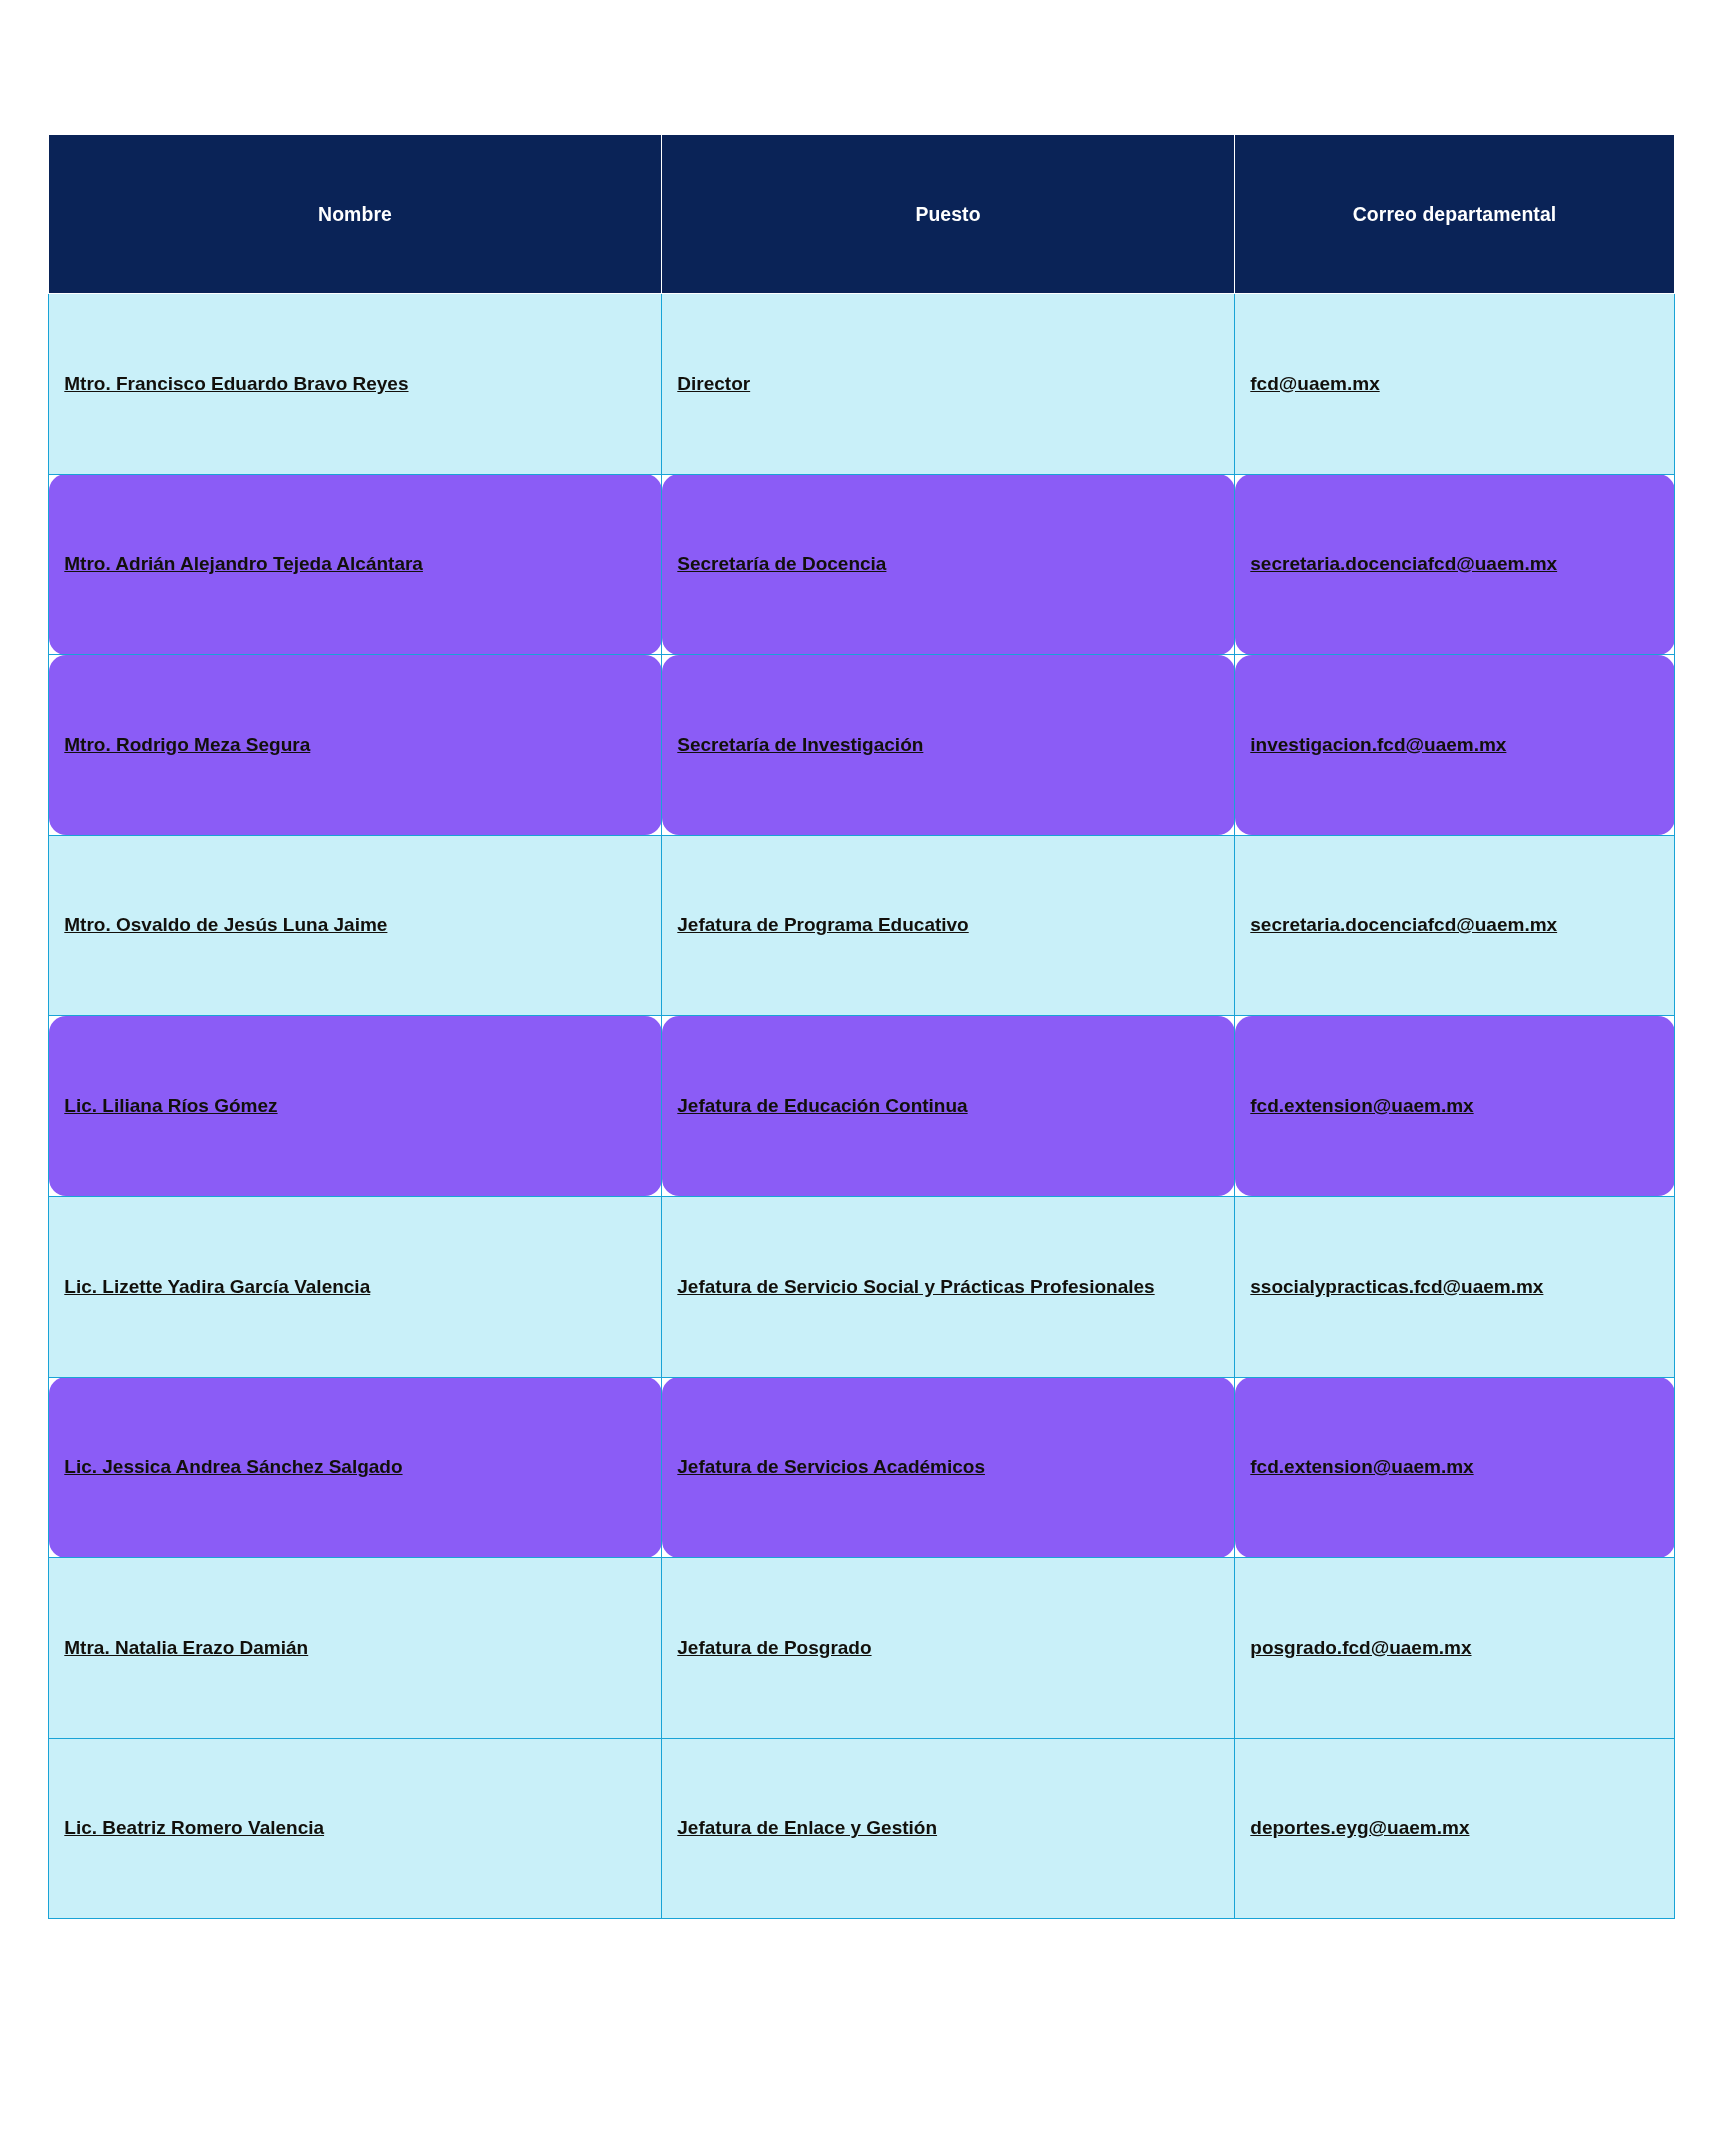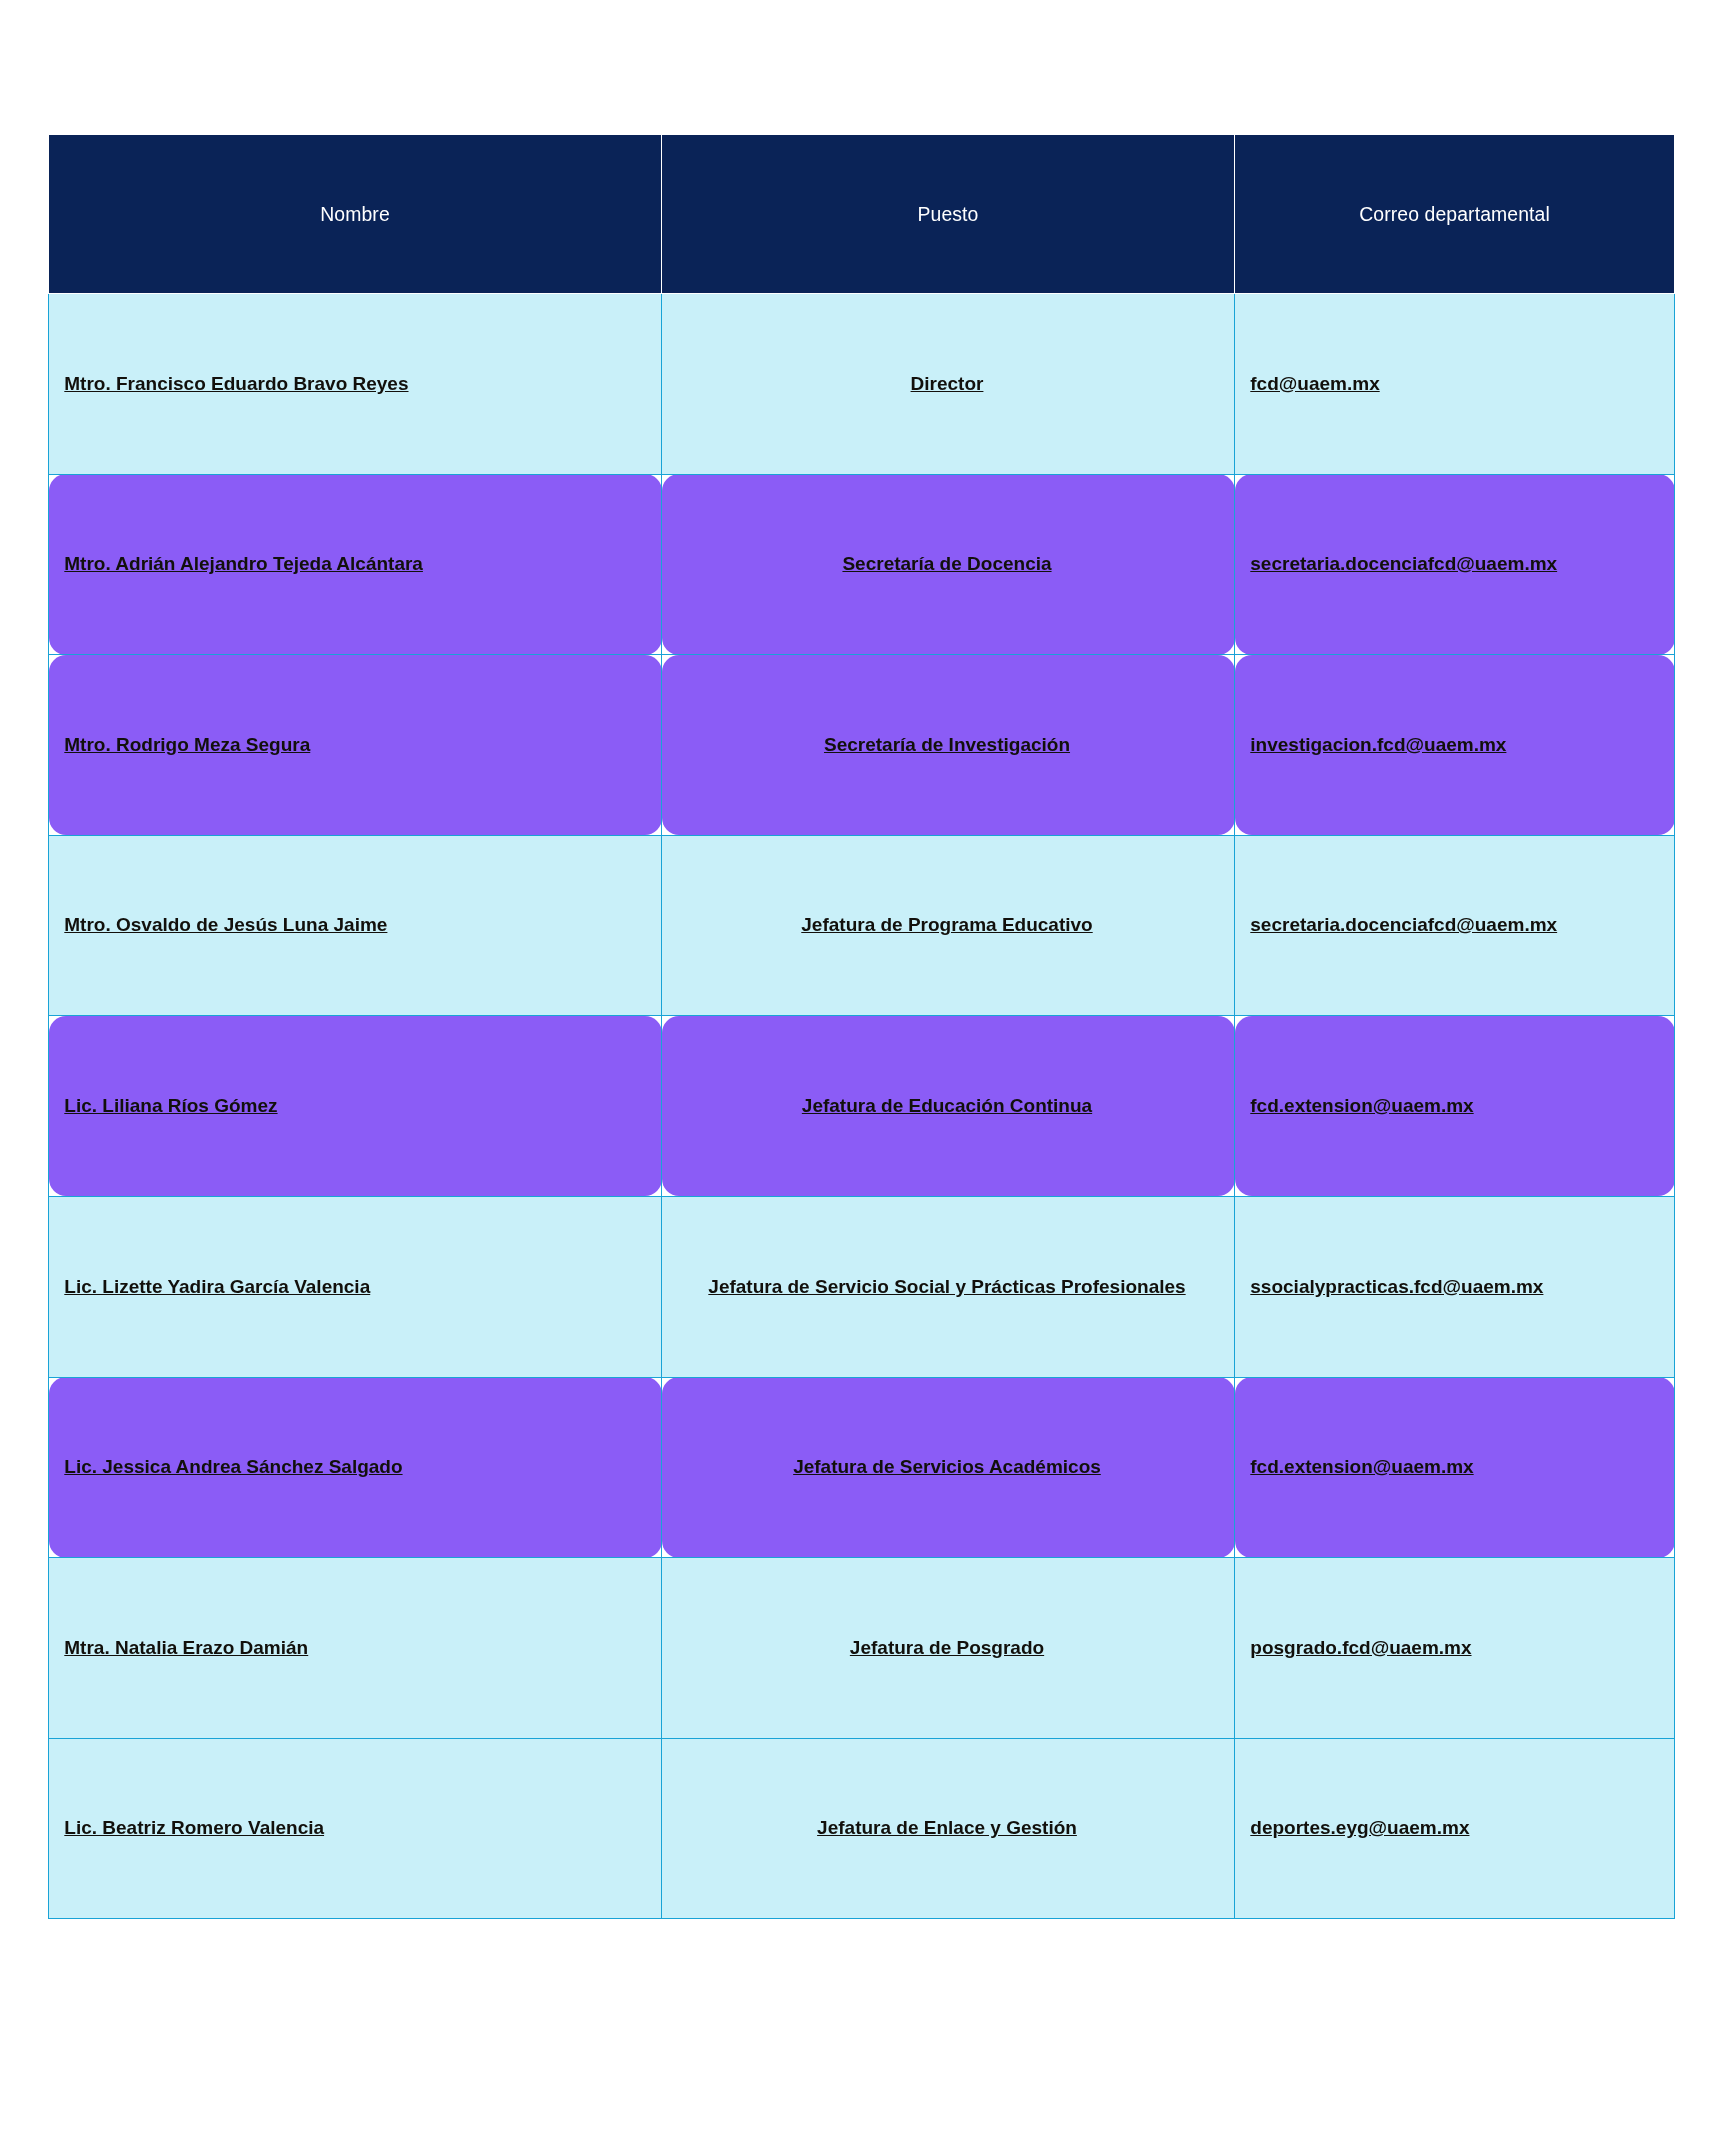--- a/index.html
+++ b/index.html
@@ -32,21 +32,21 @@
     width: 1627px;
   }
   table.directory col.c-name  { width: 613px; }
   table.directory col.c-role  { width: 573px; }
   table.directory col.c-mail  { width: 440px; }
 
   thead th {
     background: #0a2357;
     color: #ffffff;
     font-size: 19.4px;
-    font-weight: normal;
+    font-weight: bold;
     text-align: center;
     height: 158px;
     padding: 0 15.3px;
     border: 1.5px solid #ffffff;
     vertical-align: middle;
     letter-spacing: 0.1px;
   }
   tbody td {
     font-size: 19px;
     font-weight: bold;
@@ -59,21 +59,21 @@
     text-decoration: underline;
   }
   tbody tr.alt td {
     background: #c9f0f9;
   }
   tbody tr.plain td {
     background: #8b5cf6;
     border-radius: 17px;
   }
   tbody td.cell-name { padding-left: 15.3px; }
-  tbody td.cell-role { padding-left: 15.3px; text-align: center; }
+  tbody td.cell-role { padding-left: 15.3px; }
   tbody td.cell-mail { padding-left: 15.3px; }
 </style>
 </head>
 <body>
 
 <div class="page">
   <div class="table-wrap">
     <table class="directory">
       <colgroup>
         <col class="c-name">

